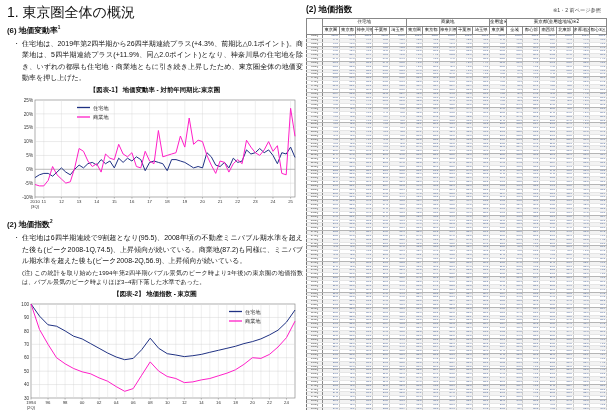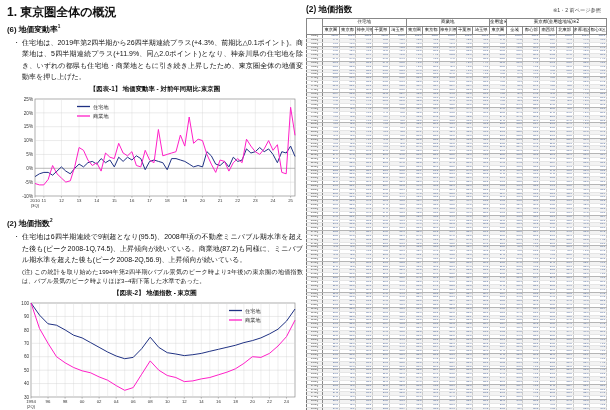--- a/index.html
+++ b/index.html
@@ -4,21 +4,21 @@
 <style>
   html,body{margin:0;padding:0;}
   body{
     width:610px;height:410px;position:relative;overflow:hidden;
     background:#ffffff;color:#111;
     font-family:"Liberation Sans","DejaVu Sans",sans-serif;
   }
   .left-col{position:absolute;left:7px;top:4px;width:296px;}
   .right-col{position:absolute;left:306px;top:4px;width:301px;}
 
-  .doc-title{font-size:12px;font-weight:bold;margin:0 0 3px 0;}
+  .doc-title{font-size:14px;font-weight:normal;margin:0 0 3px 0;}
   .sec-heading{font-size:7.8px;font-weight:bold;margin:3px 0 2px 0;}
   .sup{vertical-align:super;font-size:60%;}
   .bullet-row{display:flex;margin:1px 0 2px 6px;}
   .bullet-marker{font-size:7px;line-height:1.62;flex:0 0 9px;}
   .bullet-text{font-size:7px;line-height:1.62;text-align:justify;flex:1;}
   .note-text{font-size:6.1px;line-height:1.5;margin:1px 0 1px 15px;text-align:justify;color:#222;}
   .fig-caption{font-size:6.4px;font-weight:bold;text-align:center;margin:3px 0 1px 0;}
   .chart-wrap{margin:0 0 1px 2px;}
 
   .rt-head{display:flex;align-items:baseline;justify-content:space-between;margin-bottom:3px;}

